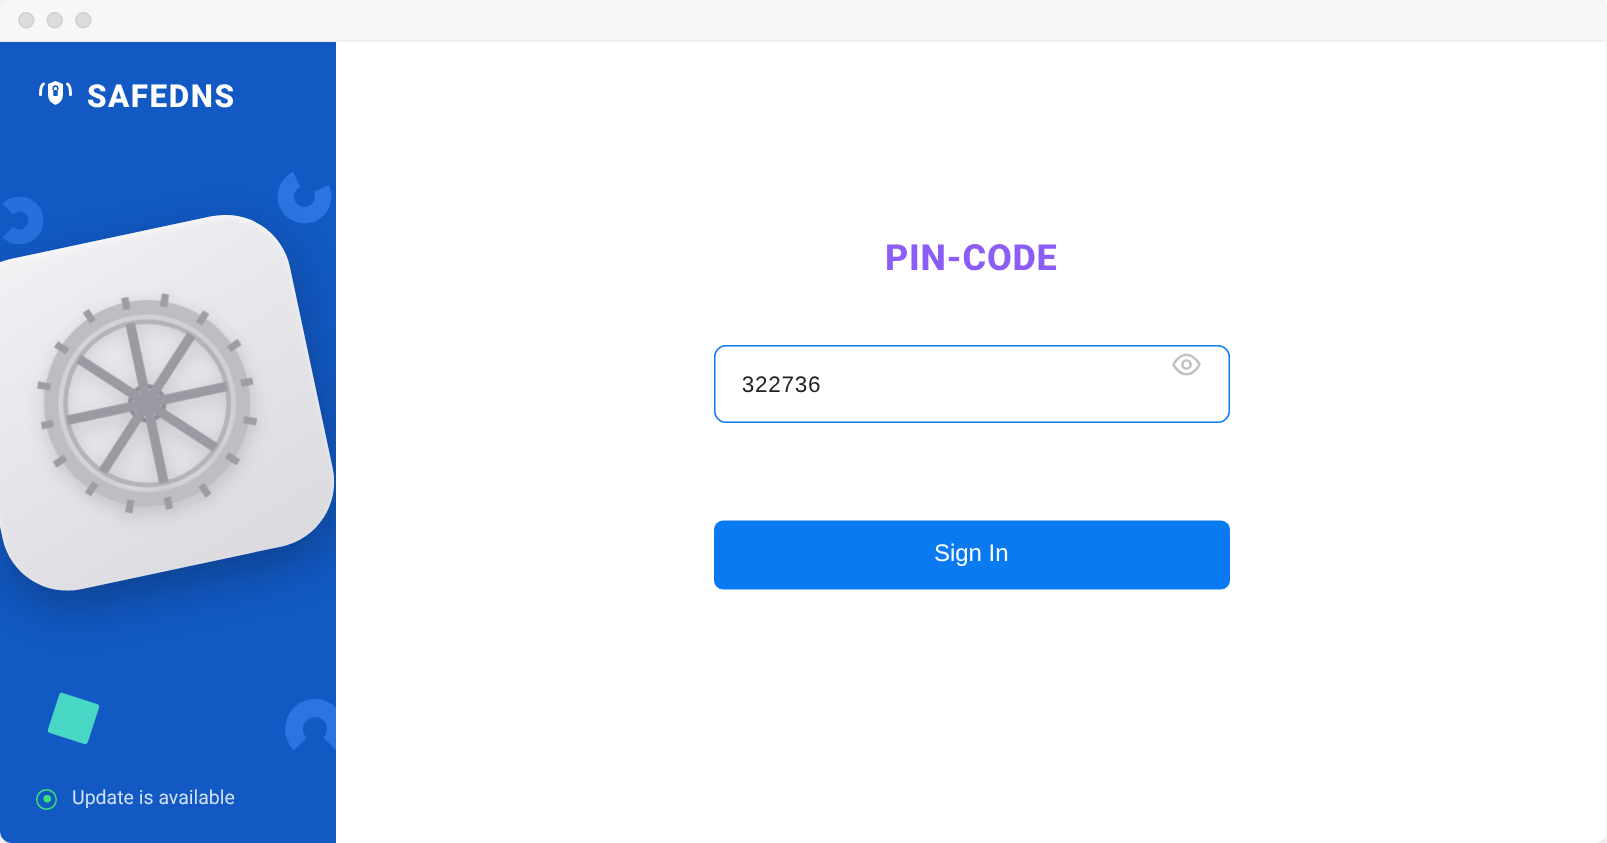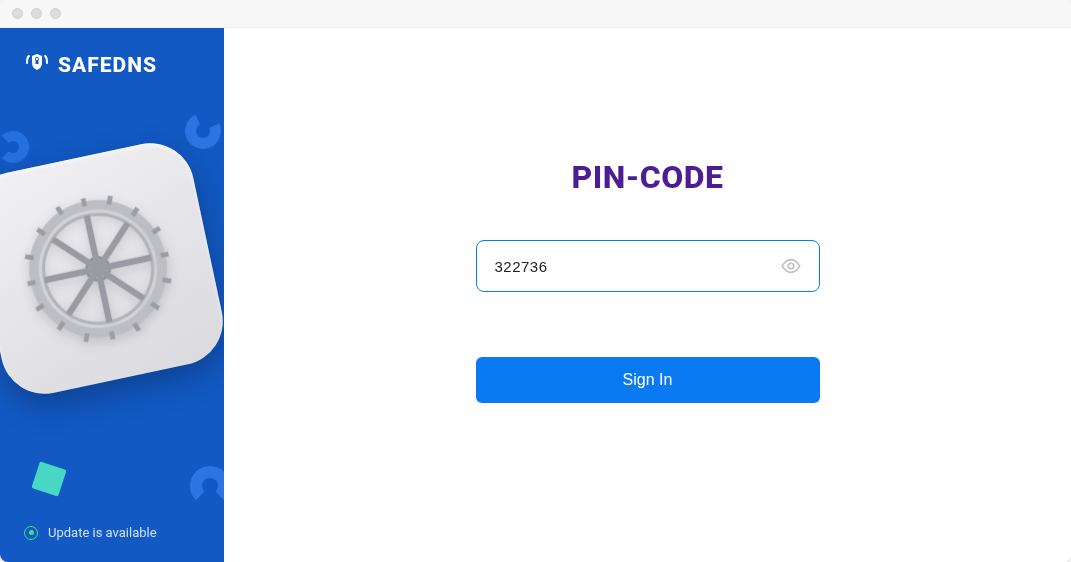--- a/index.html
+++ b/index.html
@@ -141,33 +141,32 @@
     }
     .main {
       flex: 1;
       background: #fff;
       display: flex;
       flex-direction: column;
       align-items: center;
       padding-top: 130px;
     }
     .page-title {
-      font-size: 32px;
+      font-size: 24px;
       font-weight: 800;
       letter-spacing: 0.5px;
-      color: #4c1d95;
+      color: #8b5cf6;
       margin-bottom: 44px;
     }
     .pin-field {
       width: 344px;
       height: 52px;
       border: 1.5px solid #0a7af3;
       border-radius: 8px;
       display: flex;
-      align-items: center;
       padding: 0 16px 0 18px;
     }
     .pin-input {
       flex: 1;
       border: none;
       outline: none;
       font-size: 15px;
       color: #222;
       background: transparent;
       letter-spacing: 0.5px;

